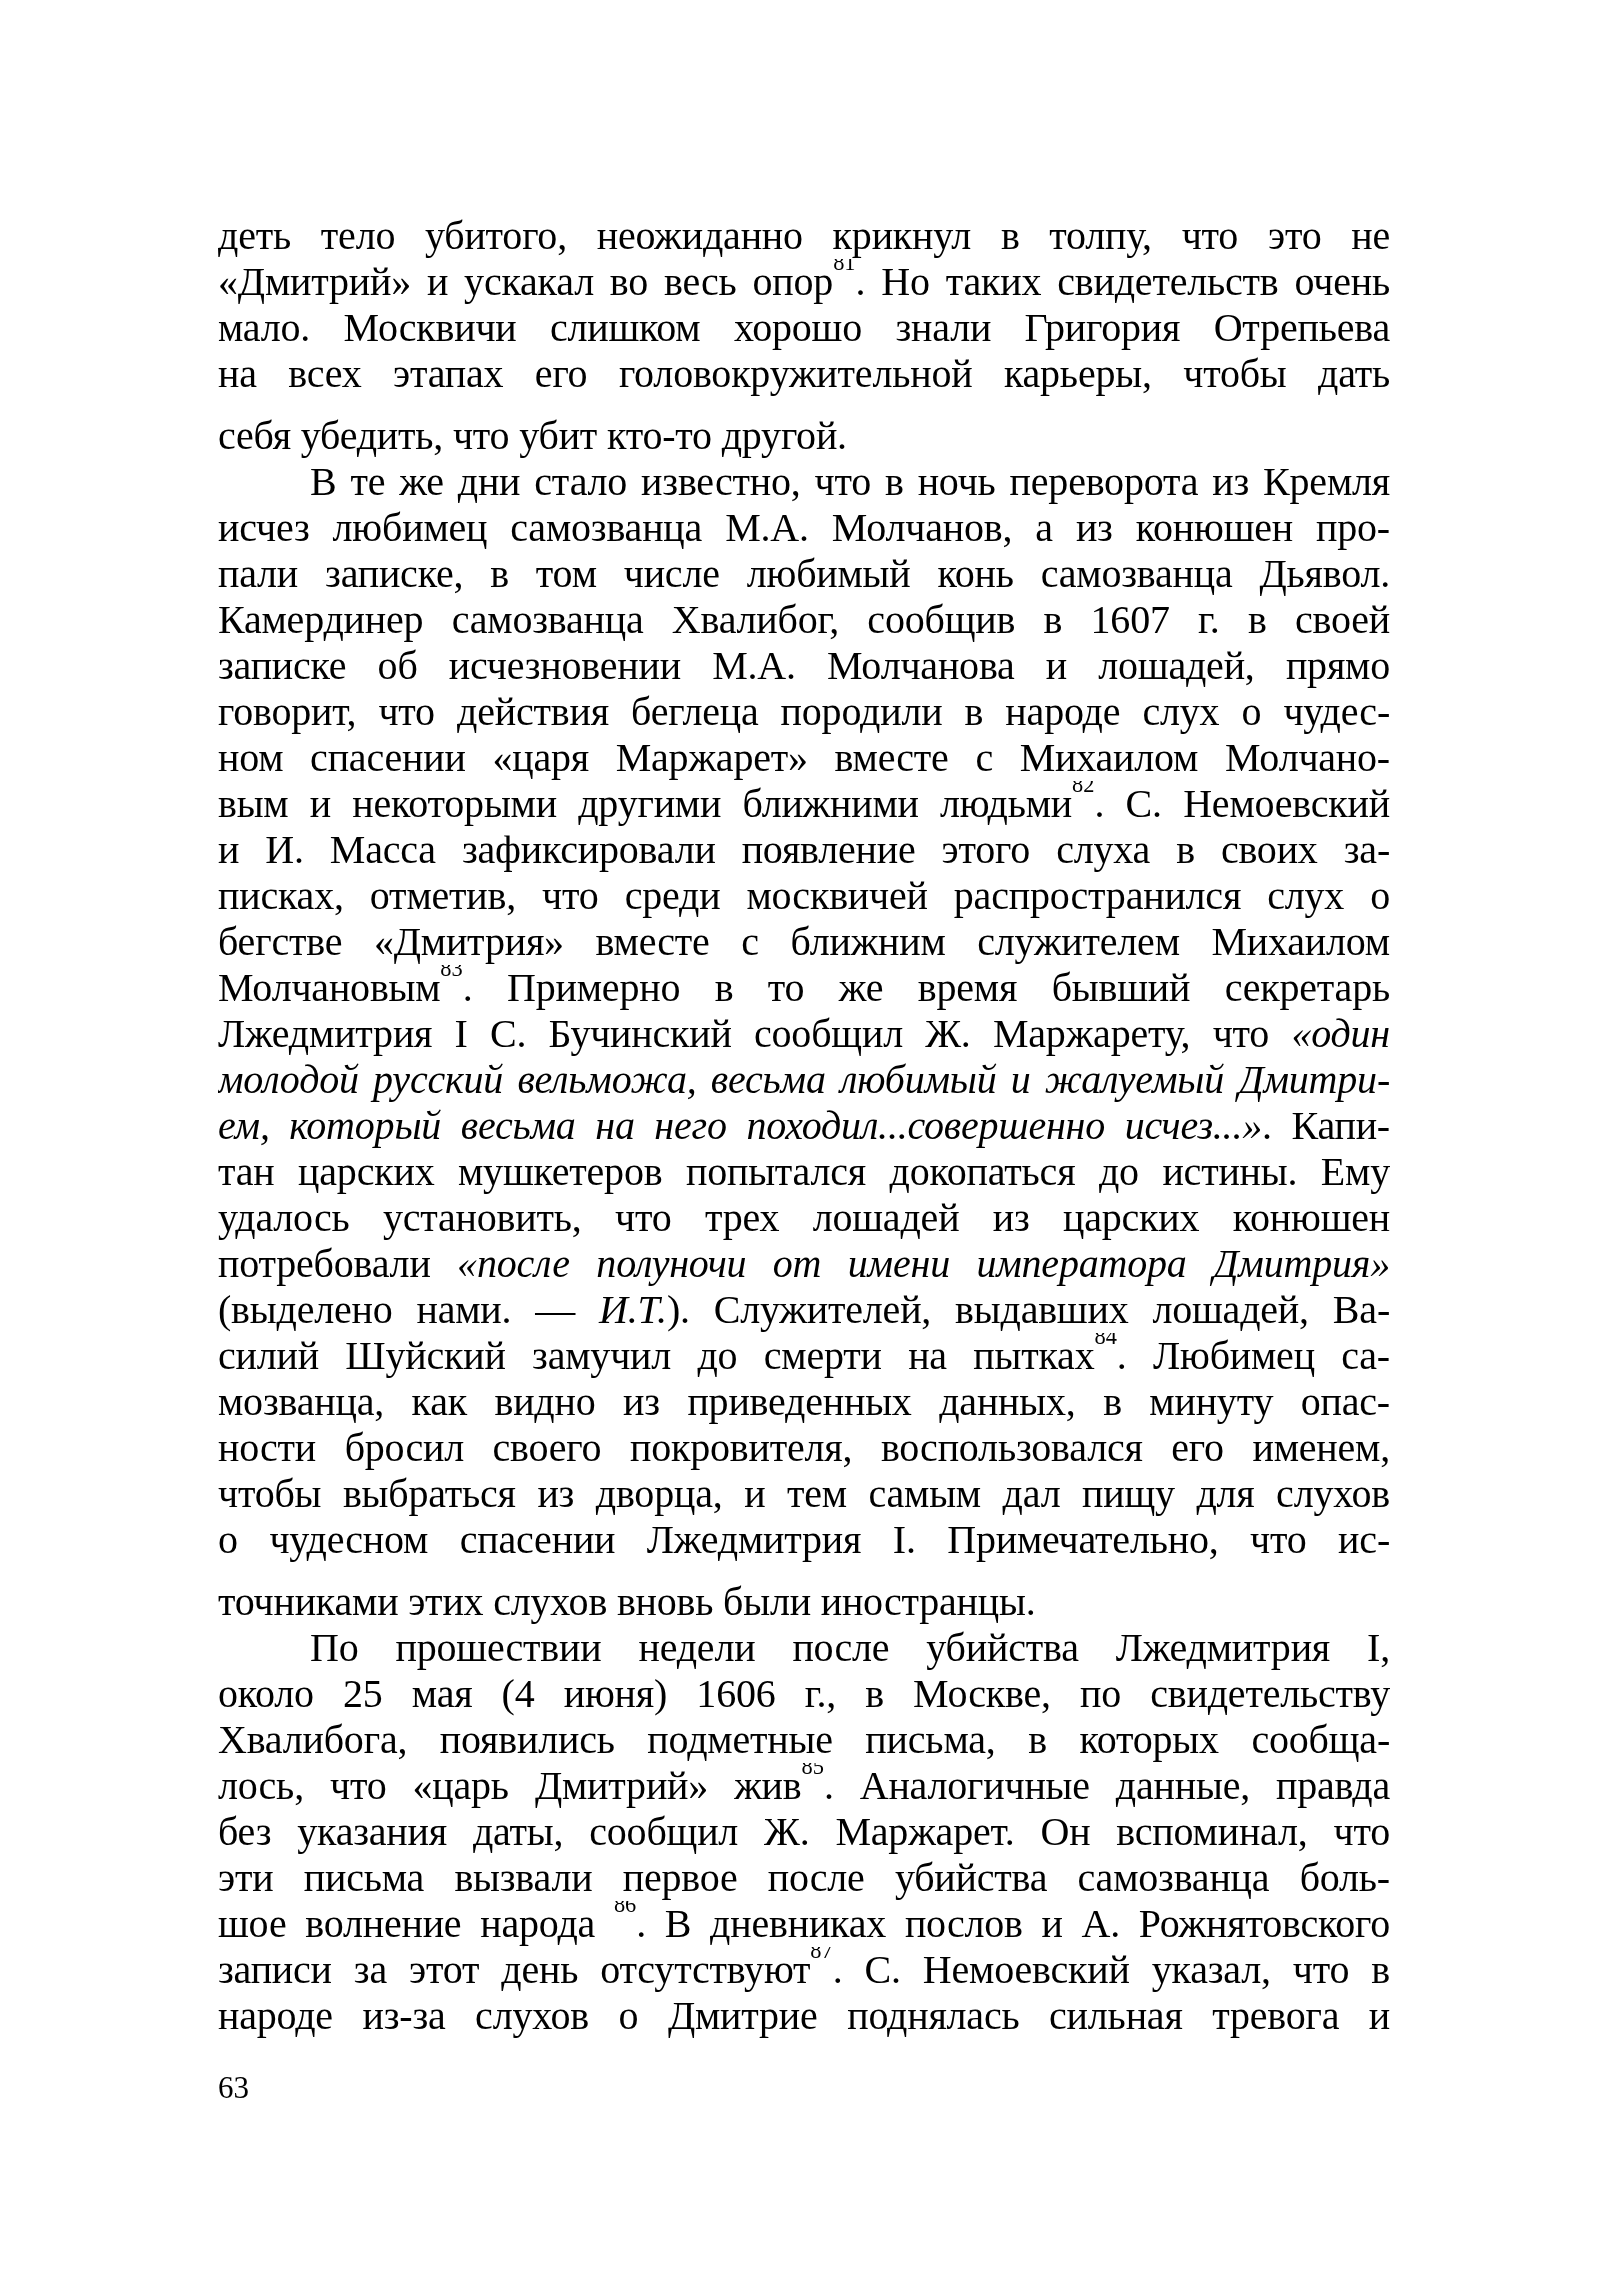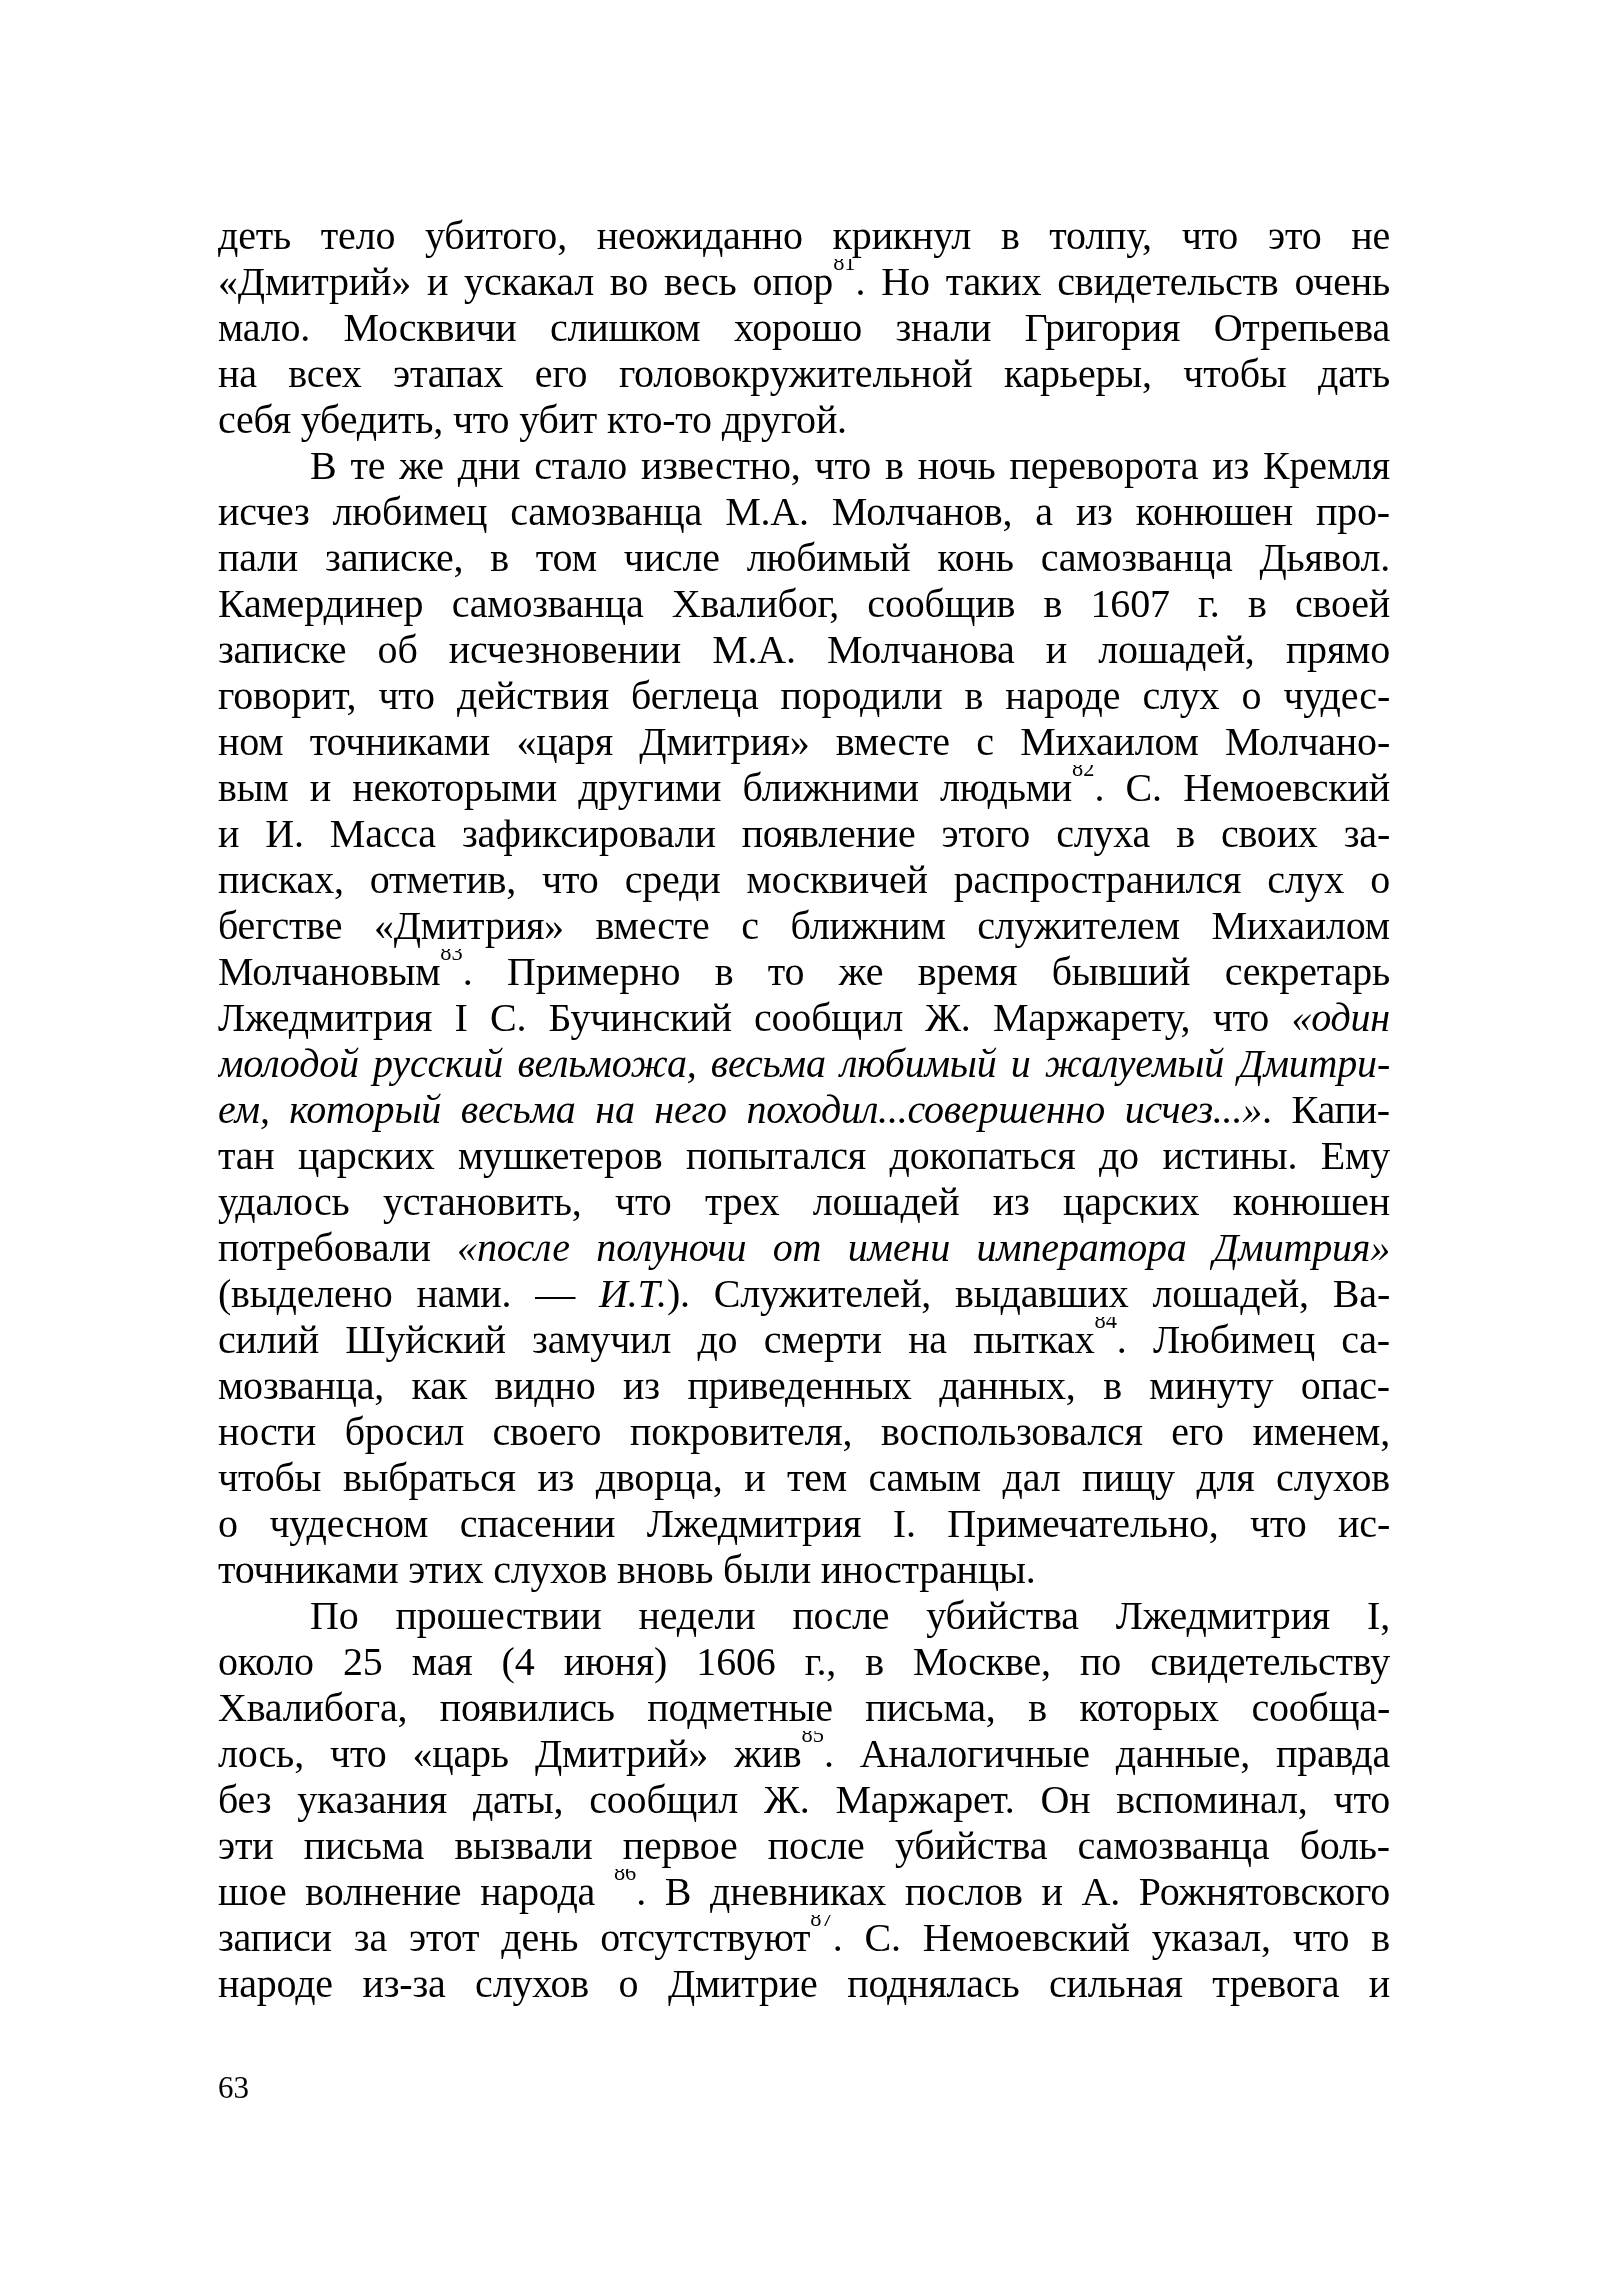--- a/index.html
+++ b/index.html
@@ -23,21 +23,21 @@
   .line {
     font-size: 40px;
     line-height: 46px;
     height: 46px;
     overflow: hidden;
     text-align: justify;
     text-align-last: justify;
     white-space: normal;
     letter-spacing: -0.2px;
   }
-  .line.end { text-align-last: left; }
+  .line.end { text-align-last: left; margin-top: 16px; }
   .line.ind { text-indent: 92px; }
   .it { font-style: italic; }
   sup.fn {
     font-size: 0.56em;
     line-height: 0;
     position: relative;
     top: -0.48em;
     letter-spacing: 0;
   }
   .page-number {
@@ -62,21 +62,21 @@
       <div class="line end"><span>себя убедить, что убит кто-то другой.</span></div>
     </div>
 
     <div class="para">
       <div class="line ind"><span>В те же дни стало известно, что в ночь переворота из Кремля</span></div>
       <div class="line"><span>исчез любимец самозванца М.А. Молчанов, а из конюшен про-</span></div>
       <div class="line"><span>пали записке, в том числе любимый конь самозванца Дьявол.</span></div>
       <div class="line"><span>Камердинер самозванца Хвалибог, сообщив в 1607 г. в своей</span></div>
       <div class="line"><span>записке об исчезновении М.А. Молчанова и лошадей, прямо</span></div>
       <div class="line"><span>говорит, что действия беглеца породили в народе слух о чудес-</span></div>
-      <div class="line"><span>ном точниками «царя Дмитрия» вместе с Михаилом Молчано-</span></div>
+      <div class="line"><span>ном спасении «царя Маржарет» вместе с Михаилом Молчано-</span></div>
       <div class="line"><span>вым и некоторыми другими ближними людьми</span><sup class="fn">82</sup><span>. С. Немоевский</span></div>
       <div class="line"><span>и И. Масса зафиксировали появление этого слуха в своих за-</span></div>
       <div class="line"><span>писках, отметив, что среди москвичей распространился слух о</span></div>
       <div class="line"><span>бегстве «Дмитрия» вместе с ближним служителем Михаилом</span></div>
       <div class="line"><span>Молчановым</span><sup class="fn">83</sup><span>. Примерно в то же время бывший секретарь</span></div>
       <div class="line"><span>Лжедмитрия I С. Бучинский сообщил Ж. Маржарету, что </span><span class="it">«один</span></div>
       <div class="line"><span class="it">молодой русский вельможа, весьма любимый и жалуемый Дмитри-</span></div>
       <div class="line"><span class="it">ем, который весьма на него походил...совершенно исчез...»</span><span>. Капи-</span></div>
       <div class="line"><span>тан царских мушкетеров попытался докопаться до истины. Ему</span></div>
       <div class="line"><span>удалось установить, что трех лошадей из царских конюшен</span></div>

